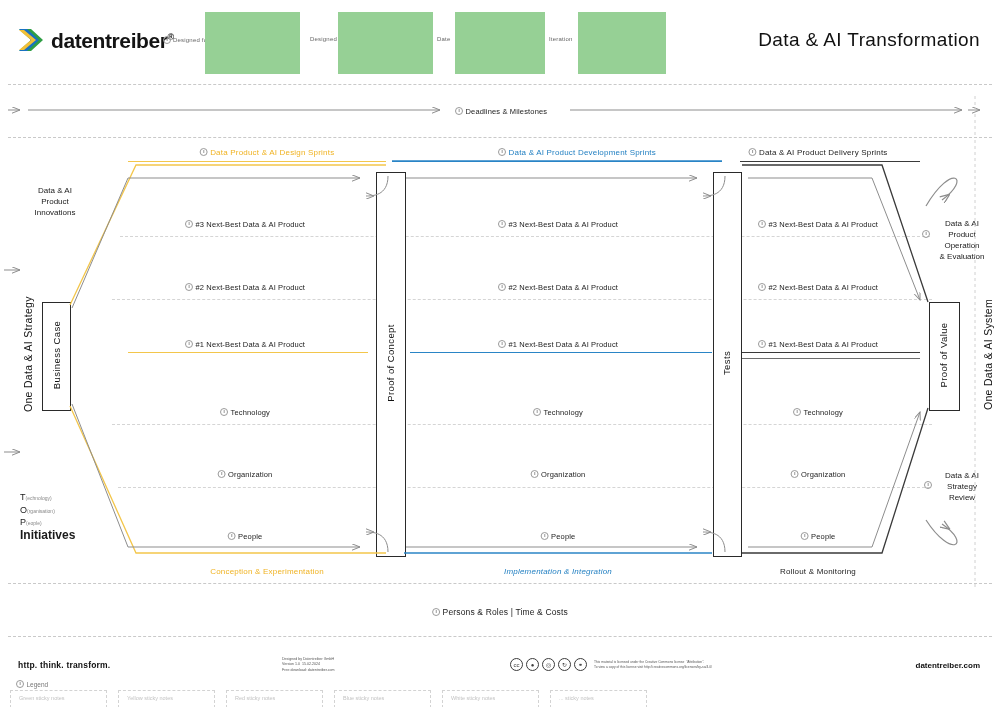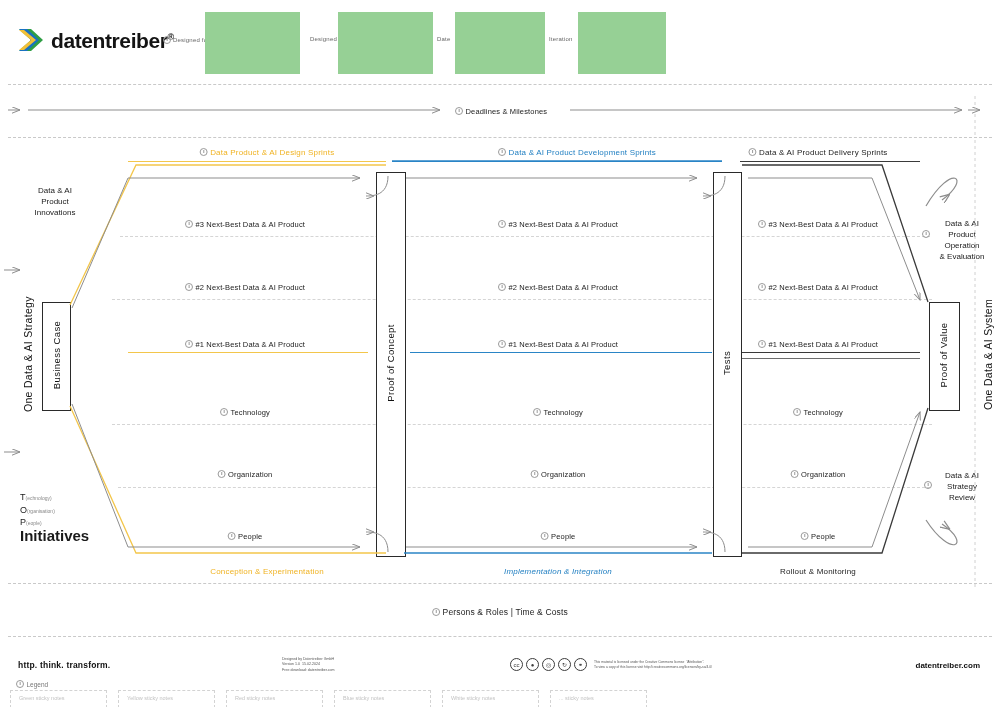--- a/index.html
+++ b/index.html
@@ -75,20 +75,21 @@
     <span class="logo-mark">
       <svg width="26" height="28" viewBox="0 0 26 28">
         <polygon points="1,3 13,3 25,14 13,25 1,25 13,14" fill="#2f9e44"></polygon>
         <polygon points="1,3 9,3 21,14 9,25 1,25 13,14" fill="#1971c2"></polygon>
         <polygon points="1,4 6,4 18,14 6,24 1,24 13,14" fill="#f2c037"></polygon>
       </svg>
     </span>
     <span class="logo-text"><span>datentreiber</span><sup>®</sup></span>
   </div>
 
+  <div class="maintitle">Data &amp; AI Transformation</div>
 
   <div class="hdr-field" style="left:163px;"><span class="ci"></span><span>Designed for</span></div>
   <div class="green-box" style="left:205px;width:95px;"></div>
 
   <div class="hdr-field" style="left:310px;"><span>Designed by</span></div>
   <div class="green-box" style="left:338px;width:95px;"></div>
 
   <div class="hdr-field" style="left:437px;"><span>Date</span></div>
   <div class="green-box" style="left:455px;width:90px;"></div>
 
@@ -156,21 +157,21 @@
   <div class="vert-lbl" style="left:982px;top:410px;transform:rotate(-90deg);">One Data &amp; AI System</div>
 
   <div class="side-lbl" style="left:24px;top:185px;width:62px;white-space:pre-line;">Data &amp; AI
 Product
 Innovations</div>
 
   <div class="side-lbl" style="left:20px;top:492px;width:70px;text-align:left;line-height:11.5px;">
     <span style="font-size:9px;">T</span><span style="font-size:5px;color:#888;">(echnology)</span><br>
     <span style="font-size:9px;">O</span><span style="font-size:5px;color:#888;">(rganisation)</span><br>
     <span style="font-size:9px;">P</span><span style="font-size:5px;color:#888;">(eople)</span><br>
-    <span style="font-size:15px;font-weight:700;">Initiatives</span>
+    <span style="font-size:12px;font-weight:700;">Initiatives</span>
   </div>
 
   <div class="side-lbl" style="left:930px;top:218px;width:64px;white-space:pre-line;"><span class="ci" style="position:absolute;left:-8px;top:12px;"></span><span>Data &amp; AI
 Product
 Operation
 &amp; Evaluation</span></div>
   <div class="side-lbl" style="left:932px;top:470px;width:60px;white-space:pre-line;"><span class="ci" style="position:absolute;left:-8px;top:11px;"></span><span>Data &amp; AI
 Strategy
 Review</span></div>
 

